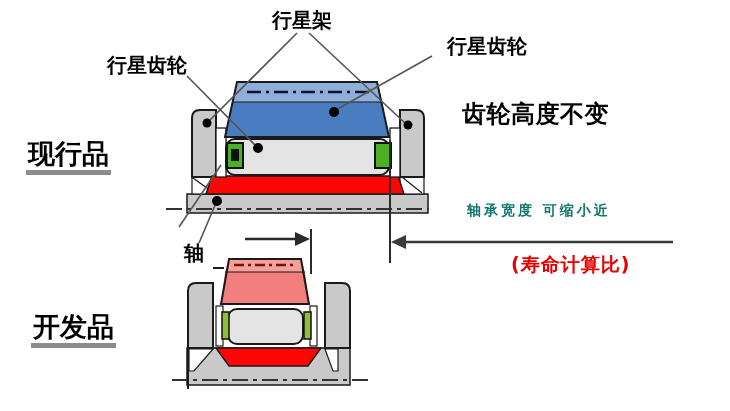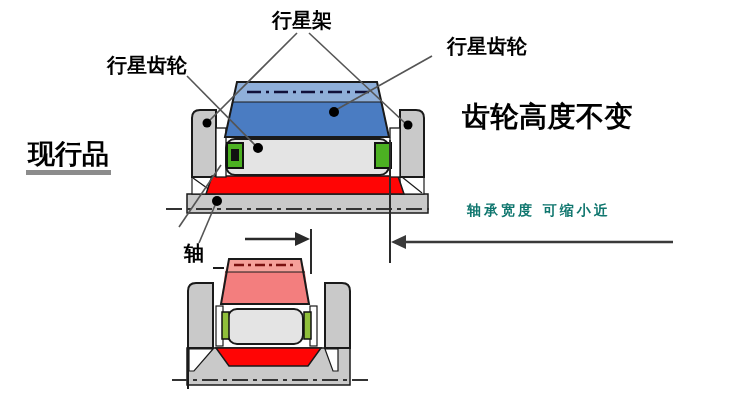--- a/index.html
+++ b/index.html
@@ -4,21 +4,21 @@
 <style>
   html,body{margin:0;padding:0;background:#fff;}
   .stage{
     position:relative;width:673px;height:411px;background:#ffffff;
     font-family:"DejaVu Sans","Liberation Sans",sans-serif;overflow:hidden;
   }
   .stage svg{position:absolute;left:0;top:0;}
   .lbl{position:absolute;color:#000;font-weight:bold;white-space:nowrap;line-height:1.05;}
   .lbl-small{font-size:20px;}
   .lbl-title{font-size:27px;border-bottom:5px solid #8c8c8c;padding:0 2px 2px 2px;}
-  .lbl-big{font-size:28px;letter-spacing:0.5px;}
+  .lbl-big{font-size:24px;letter-spacing:0.5px;}
   .lbl-red1{font-size:14px;letter-spacing:3px;color:#0f766e;}
   .lbl-red2{font-size:19px;letter-spacing:1px;color:#e80000;}
 </style>
 </head>
 <body>
 
 <div class="stage">
 
   <svg width="730" height="411" viewBox="0 0 730 411">
 
@@ -102,14 +102,16 @@
     </g>
   </svg>
 
   <div class="lbl lbl-small" style="left:272px;top:10px;">行星架</div>
   <div class="lbl lbl-small" style="left:447px;top:36px;">行星齿轮</div>
   <div class="lbl lbl-small" style="left:107px;top:55px;">行星齿轮</div>
   <div class="lbl lbl-title" style="left:26px;top:140px;">现行品</div>
   <div class="lbl lbl-big" style="left:462px;top:102px;">齿轮高度不变</div>
   <div class="lbl lbl-small" style="left:184px;top:243px;">轴</div>
   <div class="lbl lbl-red1" style="left:467px;top:203px;">轴承宽度 可缩小近</div>
+  <div class="lbl lbl-red2" style="left:511px;top:255px;">(寿命计算比)</div>
+  <div class="lbl lbl-title" style="left:31px;top:313px;">开发品</div>
 
 </div>
 
 </body></html>

